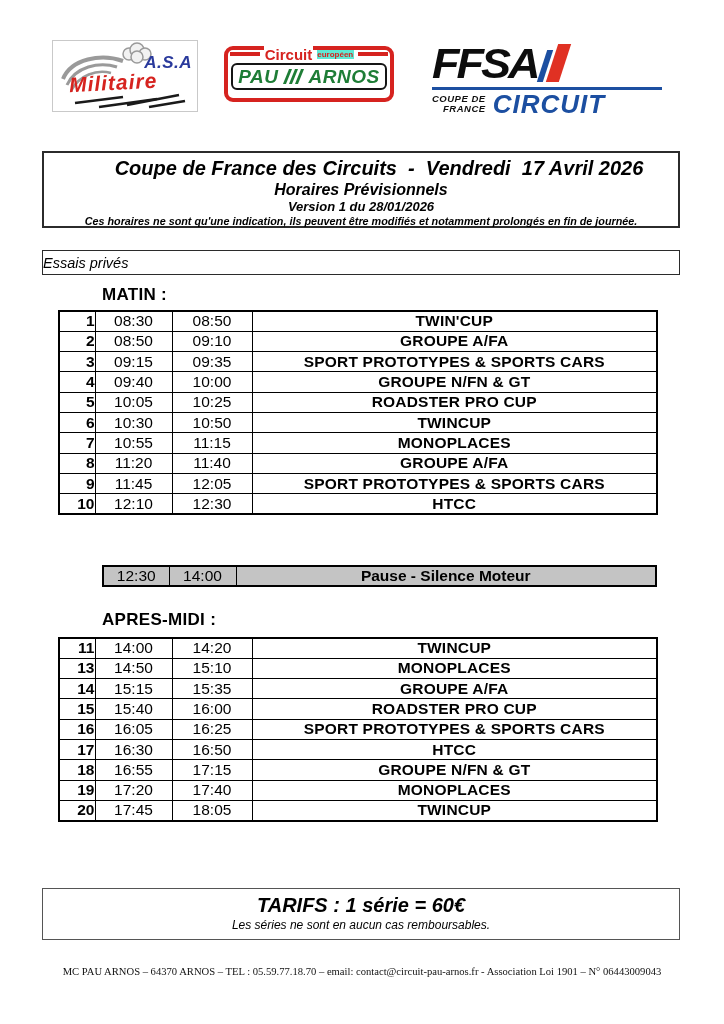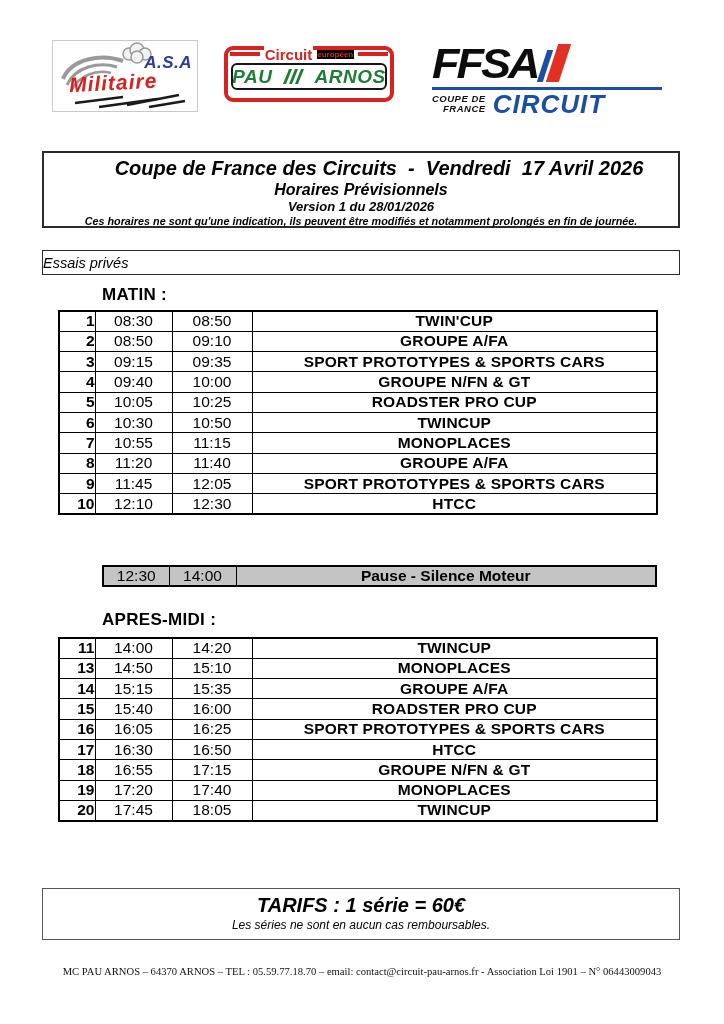--- a/index.html
+++ b/index.html
@@ -19,23 +19,23 @@
   .asa-bottom { position:absolute; left:16px; top:30px; color:#d6231f;
     font-weight:700; font-style:italic; font-size:21px; letter-spacing:1px;
     transform:rotate(-3deg); }
 
   .pa-logo { position:absolute; left:224px; top:46px; width:170px; height:56px;
     border:4px solid #d6231f; border-radius:9px; background:#fff; }
   .pa-top { display:flex; align-items:center; justify-content:center; gap:4px;
     height:16px; margin-top:-4px; padding:0 2px; }
   .pa-dash { height:4px; background:#d6231f; flex:1; }
   .pa-circuit { color:#d6231f; font-weight:700; font-size:15px; background:#fff; padding:0 1px; }
-  .pa-eur { color:#d6231f; font-weight:700; font-size:8px; background:#000000; padding-right:1px; }
+  .pa-eur { color:#d6231f; font-weight:700; font-size:8px; background:#5eead4; padding-right:1px; }
   .pa-main { margin:1px 3px 0 3px; border:2.5px solid #151515; border-radius:6px;
-    height:27px; display:flex; align-items:center; justify-content:center; gap:12px;
+    height:27px; display:flex; align-items:center; justify-content:center; gap:6px;
     color:#1e7d36; font-weight:700; font-style:italic; font-size:19px; letter-spacing:.5px; }
   .pa-slashes { display:inline-flex; align-items:center; }
   .pa-slashes i { display:inline-block; width:3px; height:15px; background:#1e7d36;
     transform:skewX(-22deg); margin:0 1.5px; }
 
   .ffsa-logo { position:absolute; left:432px; top:44px; width:230px; }
   .ffsa-main { display:flex; align-items:flex-start; }
   .ffsa-word { font-size:45px; font-weight:700; font-style:italic; letter-spacing:-3px;
     line-height:40px; color:#0d0d0d; transform:scaleY(.95); }
   .ffsa-flag { display:inline-flex; margin-left:4px; align-items:flex-end; }

